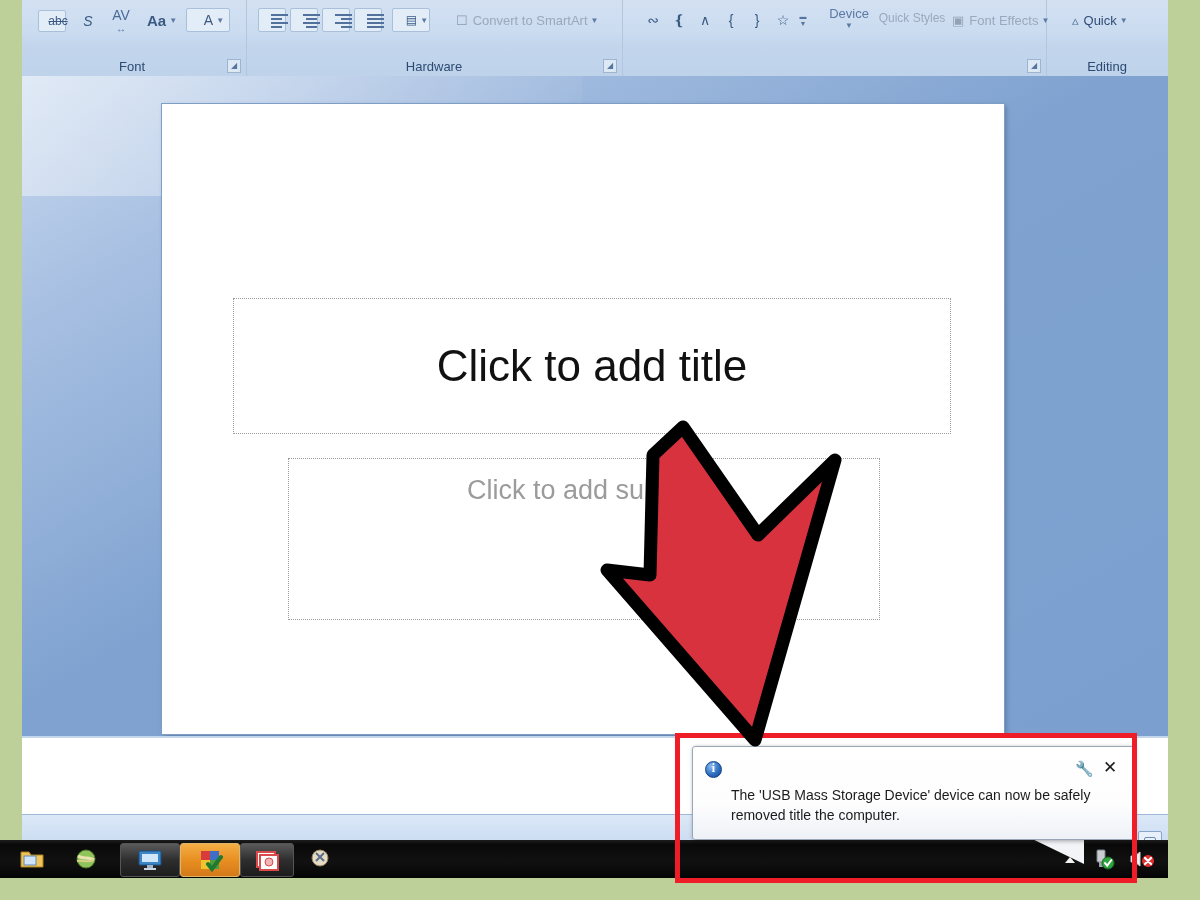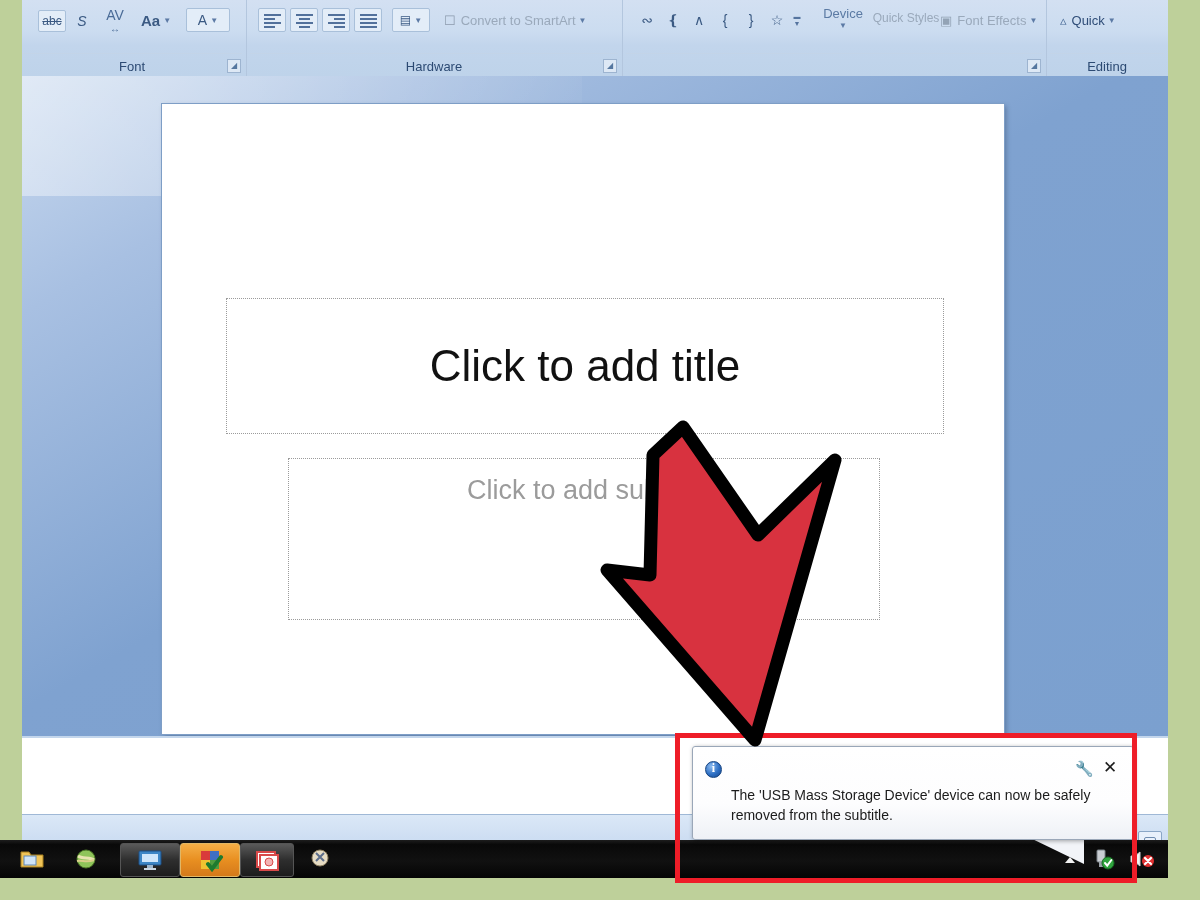--- a/index.html
+++ b/index.html
@@ -55,21 +55,21 @@
     position:absolute; bottom:3px; right:5px; width:12px; height:12px;
     border:1px solid #9db4d0; background:#dde8f5;
     font-size:8px; color:#5577a0; line-height:11px; text-align:center;
   }
 
   
   .rbtn {
     position:absolute; border:1px solid #a9c0da; background:#e3edf8;
     border-radius:2px; box-sizing:border-box;
     display:flex; align-items:center; justify-content:center;
-    color:#2f4d78; font-size:13px;
+    color:#2f4d78; font-size:13px;padding-left:12px;
   }
   .rbtn.flat { border:none; background:transparent; }
   .glyph { font-size:14px; color:#3b5a83; line-height:1; }
   .glyph-sm { font-size:14px; color:#4a6b97; }
   .rtext { font-size:13px; color:#4a6b91; white-space:nowrap;}
   .rtext.dim { color:#9aa9bb; }
   .caret { font-size:8px; color:#5c7aa5; margin-left:3px; }
 
   
   .alignicon { width:17px; height:13px; position:relative; }
@@ -93,21 +93,21 @@
   .slide {
     position:absolute; left:140px; top:28px; width:842px; height:630px;
     background:#ffffff;
     box-shadow: 0 0 0 1px #7e9ec6, 2px 2px 5px rgba(20,40,70,.35);
   }
   .placeholder {
     position:absolute; border:1px dotted #9b9b9b;
     display:flex; align-items:center; justify-content:center;
     box-sizing:border-box;
   }
-  .ph-title { left:64px; top:194px; width:718px; height:136px; }
+  .ph-title { left:71px; top:194px; width:718px; height:136px; }
   .ph-title-text { font-size:44px; color:#111; font-family:"Liberation Sans", sans-serif;}
   .ph-sub { left:126px; top:354px; width:592px; height:162px; align-items:flex-start; padding-top:16px;}
   .ph-sub-text { font-size:27px; color:#9b9b9b; font-family:"Liberation Sans", sans-serif; }
 
   
   .notes-pane {
     position:absolute; left:0; top:736px; width:1146px; height:78px;
     background:#ffffff; border-top:2px solid #c3d6ec;
   }
   .status-bar {
@@ -359,21 +359,21 @@
       <div class="zoom-widget"></div>
     </div>
   </div>
 
   <div class="balloon-tail"></div>
 
   <div class="balloon">
     <div class="info-icon"></div>
     <div class="balloon-wrench">🔧</div>
     <div class="balloon-close">✕</div>
-    <div class="balloon-body">The 'USB Mass Storage Device' device can now be safely removed from the subtitle.</div>
+    <div class="balloon-body">The 'USB Mass Storage Device' device can now be safely removed title the computer.</div>
   </div>
 
   <div class="taskbar">
 
     <div class="tb-btn" style="left:10px; width:44px;">
       <svg width="26" height="24" viewBox="0 0 26 24">
         <path d="M2 5h8l2 3h12v12H2z" fill="#f0c458" stroke="#a8801f"></path>
         <rect x="5" y="9" width="12" height="9" fill="#cfe4f7" stroke="#5f87b5"></rect>
       </svg>
     </div>

